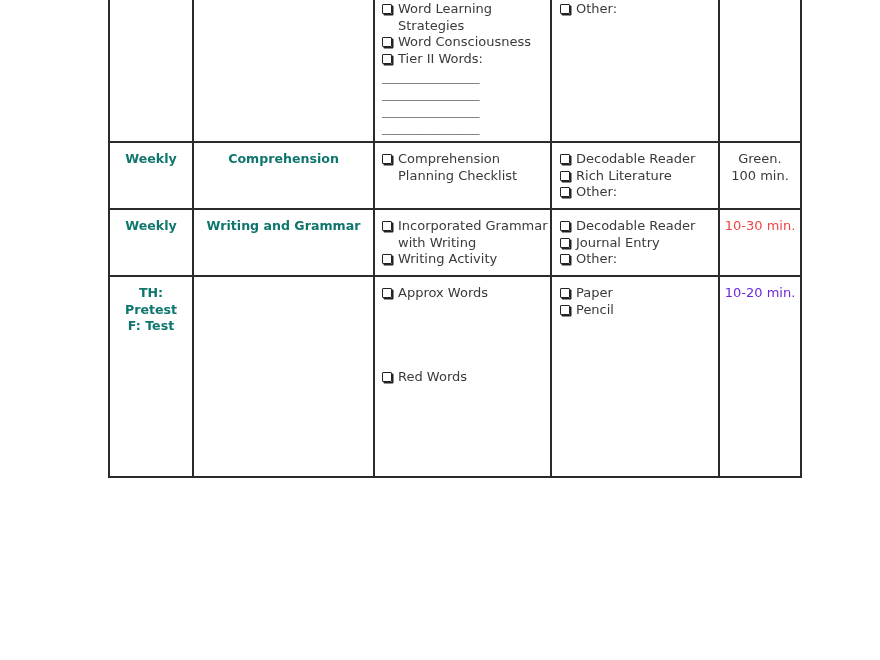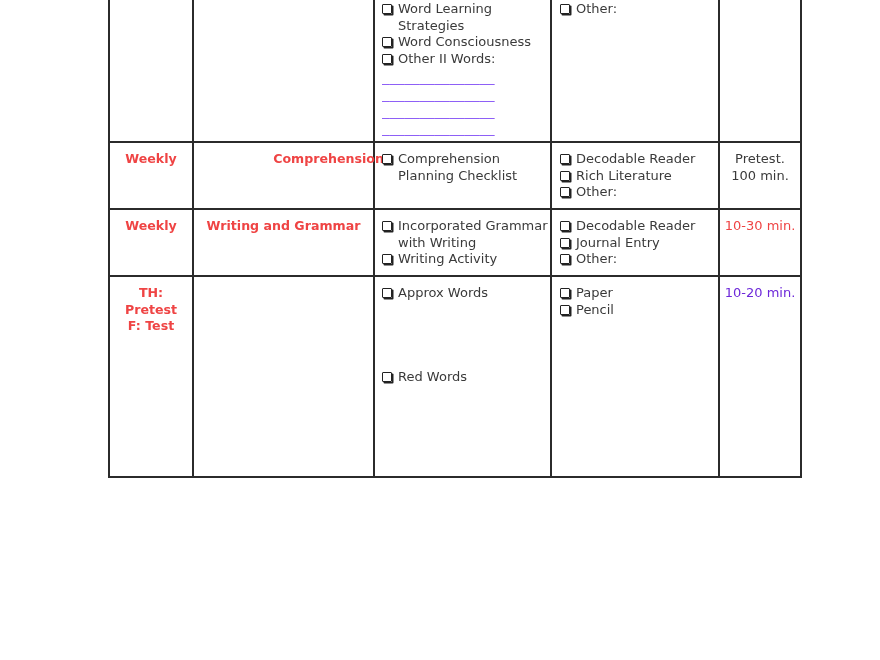--- a/index.html
+++ b/index.html
@@ -3,25 +3,25 @@
 <meta charset="utf-8">
 <style>
   html, body { margin:0; padding:0; background:#ffffff; }
   body { width:880px; height:660px; position:relative; overflow:hidden;
          font-family:"DejaVu Sans", sans-serif; color:#2a2a2a; }
   .page { position:absolute; left:0; top:0; width:880px; height:660px;margin-left:15px; }
   .vl { position:absolute; width:2px; background:#2b2b2b; }
   .hl { position:absolute; height:2px; background:#2b2b2b; }
   .cell { position:absolute; font-size:13px; line-height:16.7px; }
   .center { text-align:center; }
-  .bold { font-weight:bold; color:#ef4444; font-size:12.6px; }
+  .bold { font-weight:bold; color:#0f766e; font-size:12.6px; }
   .item { position:relative; padding-left:16px; color:#3a3a3a; }
   .box { position:absolute; left:0; top:3px; width:8px; height:8px;
          border:1.5px solid #222; border-radius:1px; box-shadow:1.5px 1.5px 0 #222; }
-  .dash { color:#8b5cf6; letter-spacing:0px; font-size:15px; line-height:17px; white-space:nowrap; overflow:hidden; }
+  .dash { color:#737373; letter-spacing:0px; font-size:13px; line-height:17px; white-space:nowrap; overflow:hidden; }
 </style>
 </head>
 <body>
 
 <div class="page">
 
   <div class="vl" style="left:93px; top:0; height:478px;"></div>
   <div class="vl" style="left:177px; top:0; height:478px;"></div>
   <div class="vl" style="left:358px; top:0; height:478px;"></div>
   <div class="vl" style="left:535px; top:0; height:478px;"></div>
@@ -37,58 +37,58 @@
     <div class="item">
       <span class="box"></span>
       <span>Word Learning Strategies</span>
     </div>
     <div class="item">
       <span class="box"></span>
       <span>Word Consciousness</span>
     </div>
     <div class="item">
       <span class="box"></span>
-      <span>Other II Words:</span>
+      <span>Tier II Words:</span>
     </div>
     <div class="dash">_______________</div>
     <div class="dash">_______________</div>
     <div class="dash">_______________</div>
     <div class="dash">_______________</div>
   </div>
 
   <div class="cell" style="left:545px; top:1px; width:155px;">
     <div class="item">
       <span class="box"></span>
       <span>Other:</span>
     </div>
   </div>
 
   <div class="cell center bold" style="left:95px; top:151px; width:82px;">Weekly</div>
-  <div class="cell center bold" style="left:179px; top:151px; width:179px;padding-left:45px;">Comprehension</div>
+  <div class="cell center bold" style="left:179px; top:151px; width:179px;">Comprehension</div>
   <div class="cell" style="left:367px; top:151px; width:165px;">
     <div class="item">
       <span class="box"></span>
       <span>Comprehension Planning Checklist</span>
     </div>
   </div>
   <div class="cell" style="left:545px; top:151px; width:155px;">
     <div class="item">
       <span class="box"></span>
       <span>Decodable Reader</span>
     </div>
     <div class="item">
       <span class="box"></span>
       <span>Rich Literature</span>
     </div>
     <div class="item">
       <span class="box"></span>
       <span>Other:</span>
     </div>
   </div>
-  <div class="cell center" style="left:712px; top:151px; width:66px; color:#3a3a3a;">Pretest. 100 min.</div>
+  <div class="cell center" style="left:712px; top:151px; width:66px; color:#3a3a3a;">Green. 100 min.</div>
 
   <div class="cell center bold" style="left:95px; top:218px; width:82px;">Weekly</div>
   <div class="cell center bold" style="left:179px; top:218px; width:179px;">Writing and Grammar</div>
   <div class="cell" style="left:367px; top:218px; width:168px;">
     <div class="item">
       <span class="box"></span>
       <span>Incorporated Grammar with Writing</span>
     </div>
     <div class="item">
       <span class="box"></span>

